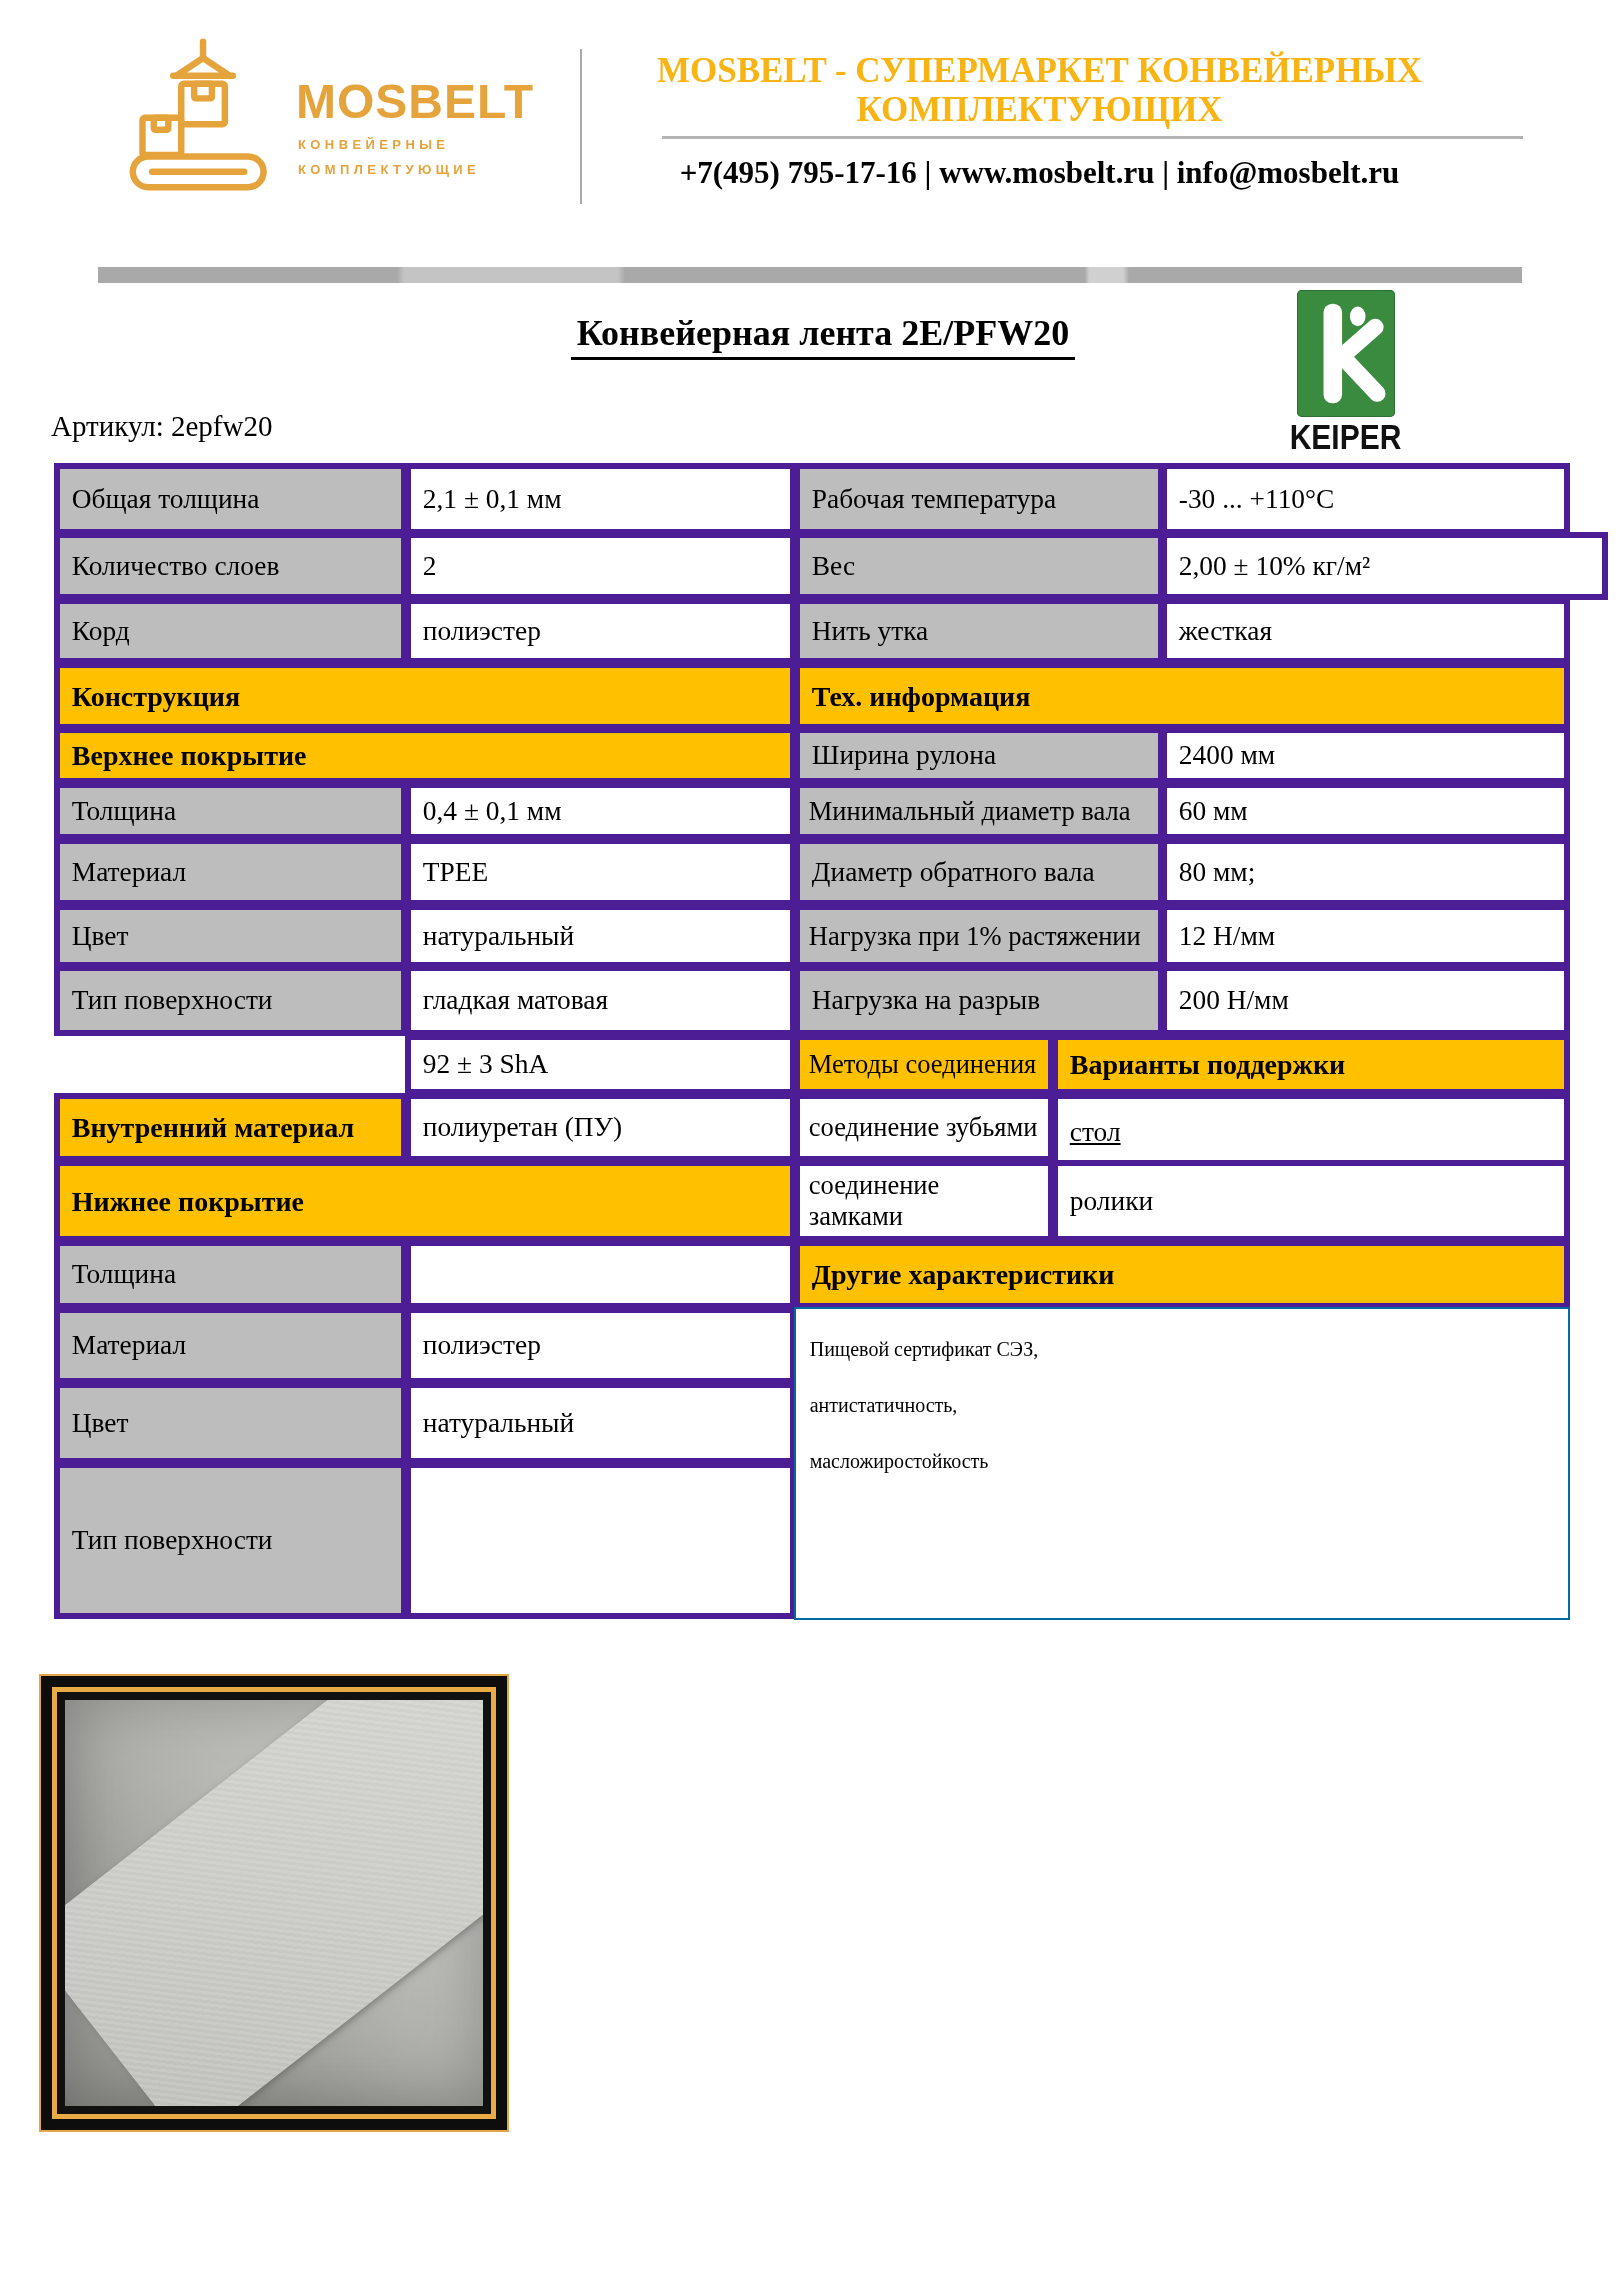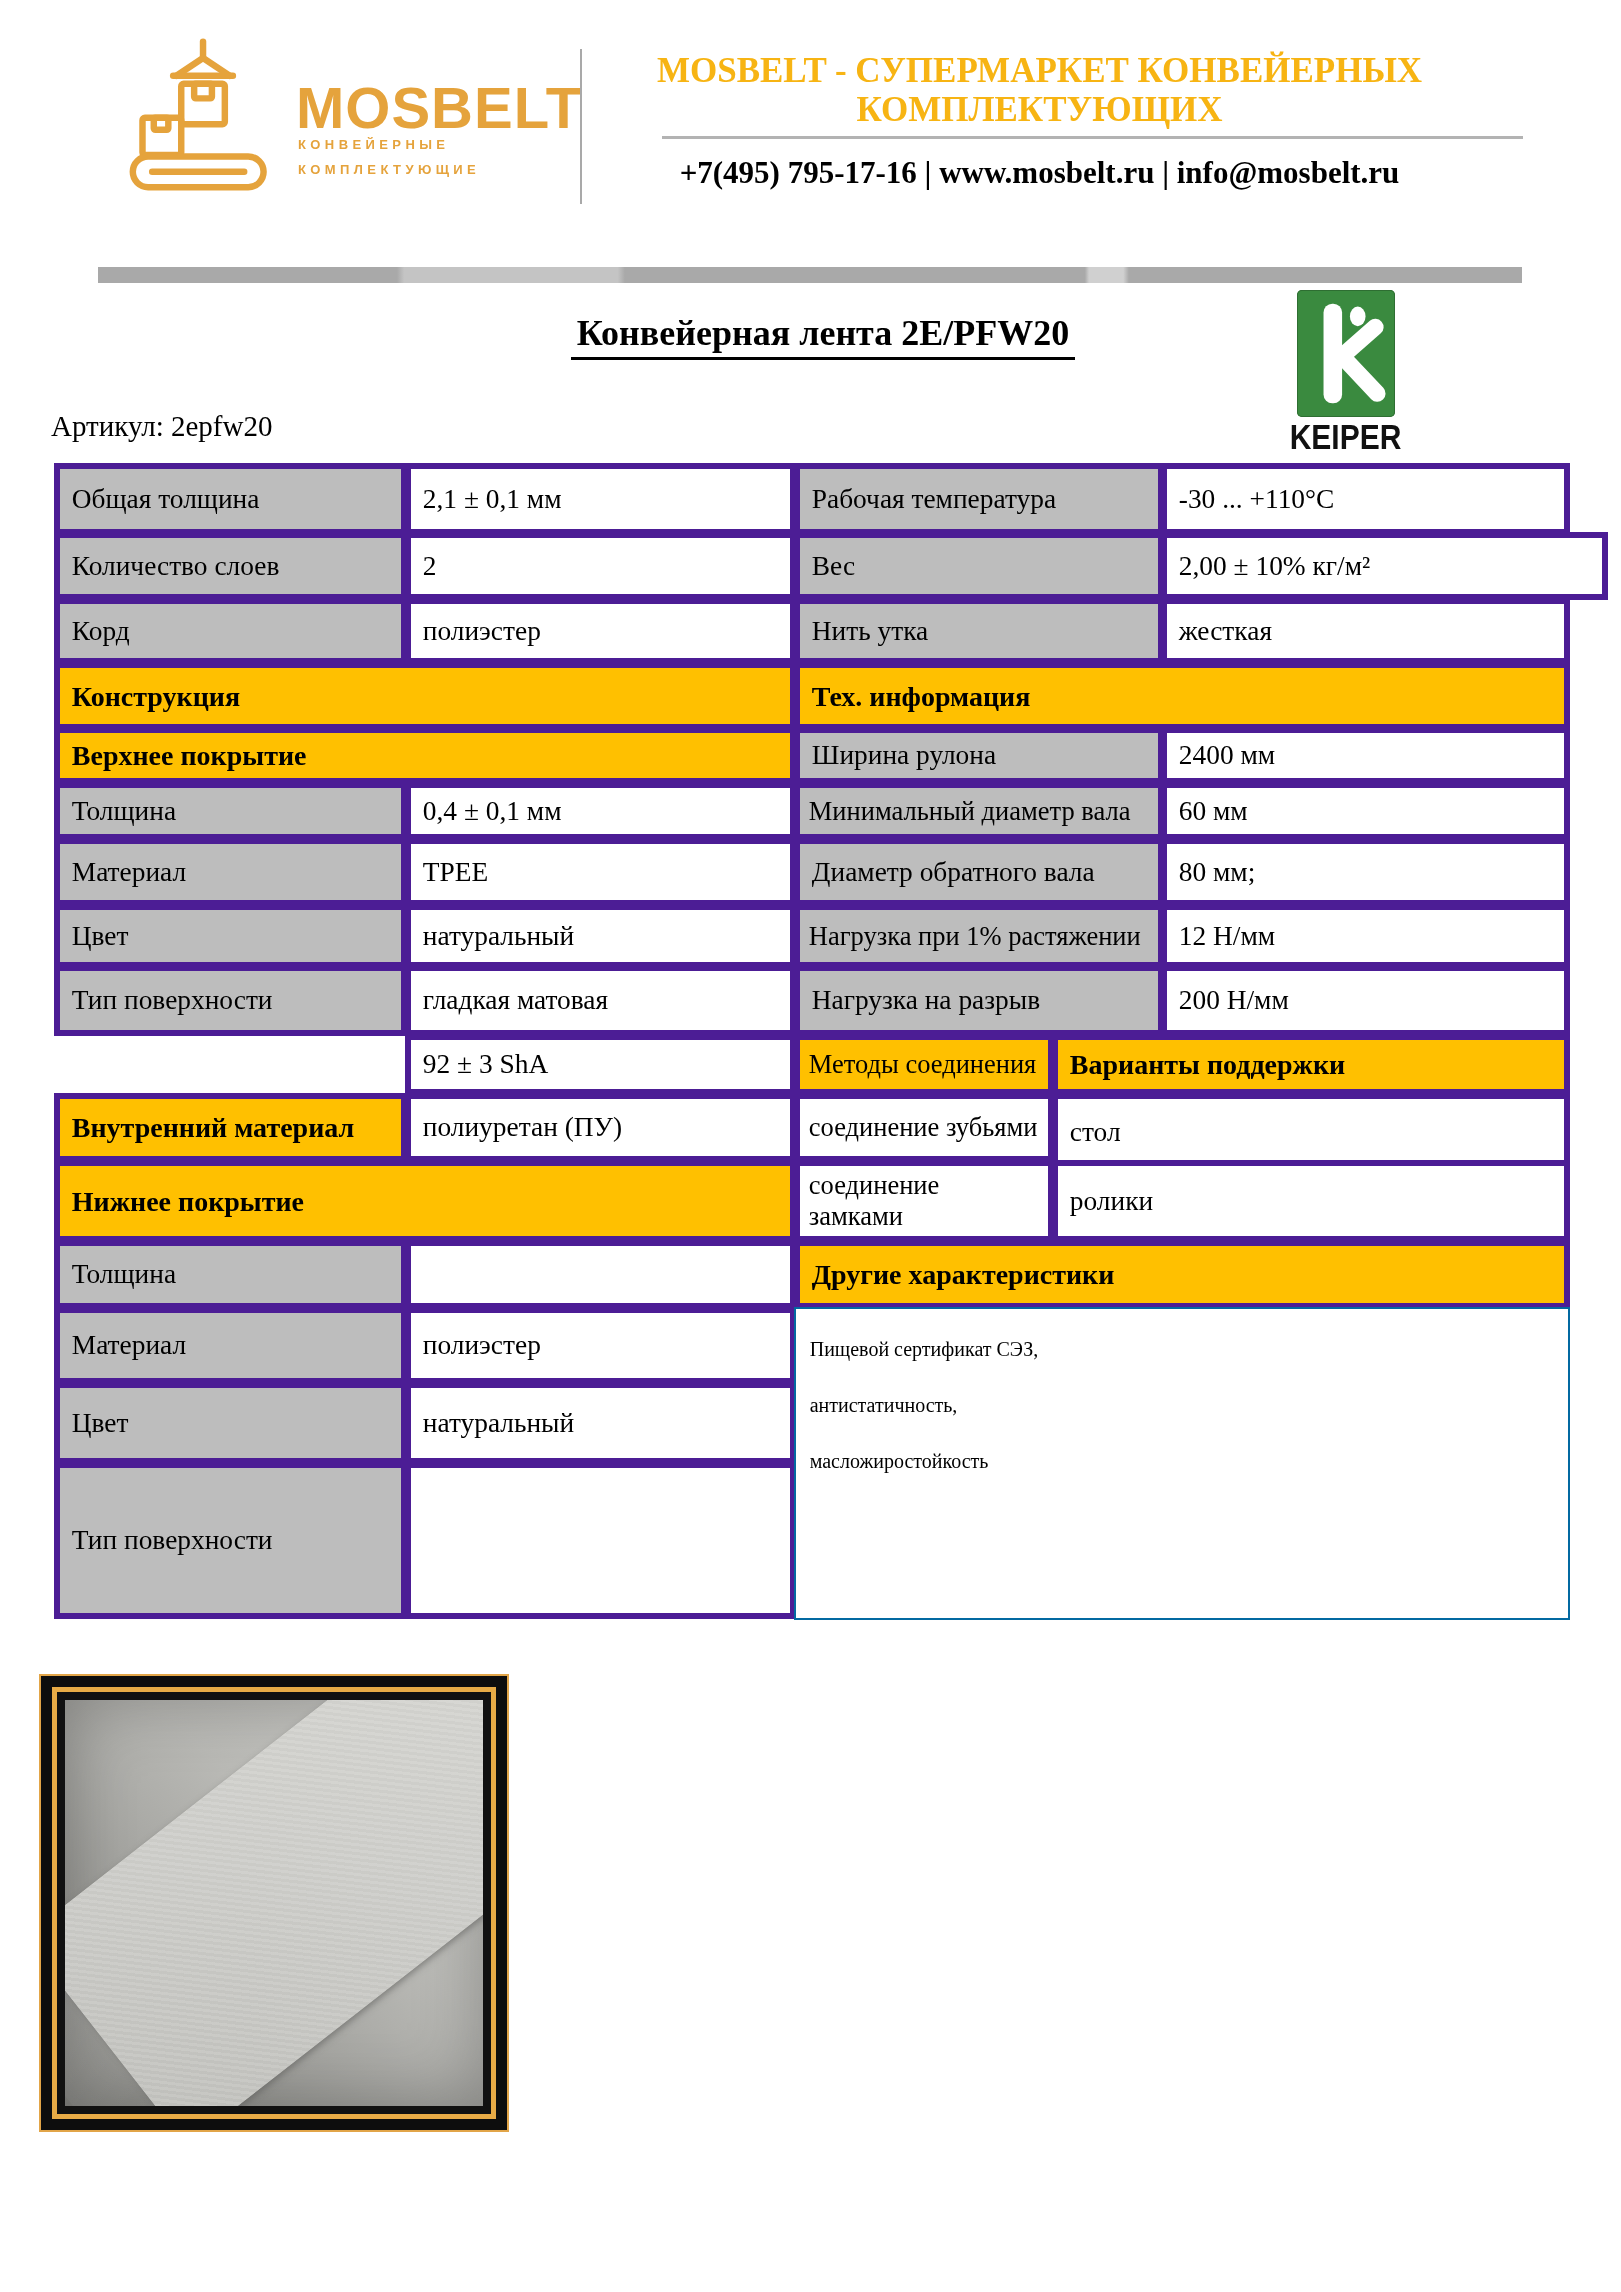--- a/index.html
+++ b/index.html
@@ -2,21 +2,21 @@
 <html><head>
 <meta charset="utf-8">
 <style>
   html,body{margin:0;padding:0;background:#888;}
   #page{position:relative;width:1621px;height:2293px;background:#ffffff;overflow:hidden;
         font-family:"Liberation Serif",serif;color:#000;}
 
   
   #logo-icon{position:absolute;left:110px;top:37px;width:178px;height:155px;}
   #logo-name{position:absolute;left:296px;top:74px;font-family:"Liberation Sans",sans-serif;
-             font-weight:bold;font-size:58px;letter-spacing:1px;color:#e5a33c;}
+             font-weight:bold;font-size:48px;letter-spacing:1px;color:#e5a33c;}
   .logo-sub{position:absolute;left:298px;font-family:"Liberation Sans",sans-serif;font-weight:bold;
             font-size:13px;letter-spacing:4.4px;color:#e5a33c;}
   #logo-sub1{top:137px;} #logo-sub2{top:162px;}
   #header-divider{position:absolute;left:580px;top:49px;width:2px;height:155px;background:#a9a9a9;}
   #tagline{position:absolute;left:608px;top:51px;width:863px;text-align:center;font-weight:bold;
            font-size:35px;line-height:39px;color:#f7b413;}
   #tagline-rule{position:absolute;left:662px;top:136px;width:861px;height:2.9px;background:#b3b3b3;}
   #contact{position:absolute;left:608px;top:155px;width:863px;text-align:center;font-weight:bold;
            font-size:31px;color:#000;}
   #gray-bar{position:absolute;left:98px;top:267px;width:1424px;height:15.7px;
@@ -152,21 +152,21 @@
   <div class="c lab" style="left:794px;top:965px;width:370px;height:71px;">Нагрузка на разрыв</div>
   <div class="c val" style="left:1161px;top:965px;width:409px;height:71px;">200 Н/мм</div>
 
   <div class="c val" style="left:405px;top:1034px;width:391px;height:61px;">92 ± 3 ShA</div>
   <div class="c yel small" style="left:794px;top:1034px;width:260px;height:61px;font-weight:normal;">Методы соединения</div>
   <div class="c yel" style="left:1052px;top:1034px;width:518px;height:61px;">Варианты поддержки</div>
 
   <div class="c yel" style="left:54px;top:1093px;width:353px;height:69px;">Внутренний материал</div>
   <div class="c val" style="left:405px;top:1093px;width:391px;height:69px;">полиуретан (ПУ)</div>
   <div class="c val small" style="left:794px;top:1093px;width:260px;height:69px;">соединение зубьями</div>
-  <div class="c val" style="left:1052px;top:1093px;width:518px;height:78px;">стол</div>
+  <div class="c val" style="left:1052px;top:1093px;width:518px;height:78px;text-decoration:underline;">стол</div>
 
   <div class="c yel" style="left:54px;top:1160px;width:742px;height:82px;">Нижнее покрытие</div>
   <div class="c val small" style="left:794px;top:1160px;width:260px;height:82px;">соединение замками</div>
   <div class="c val" style="left:1052px;top:1160px;width:518px;height:82px;">ролики</div>
 
   <div class="c lab" style="left:54px;top:1240px;width:353px;height:69px;">Толщина</div>
   <div class="c val" style="left:405px;top:1240px;width:391px;height:69px;"></div>
   <div class="c yel" style="left:794px;top:1240px;width:776px;height:69px;">Другие характеристики</div>
 
   <div class="c lab" style="left:54px;top:1307px;width:353px;height:77px;">Материал</div>

